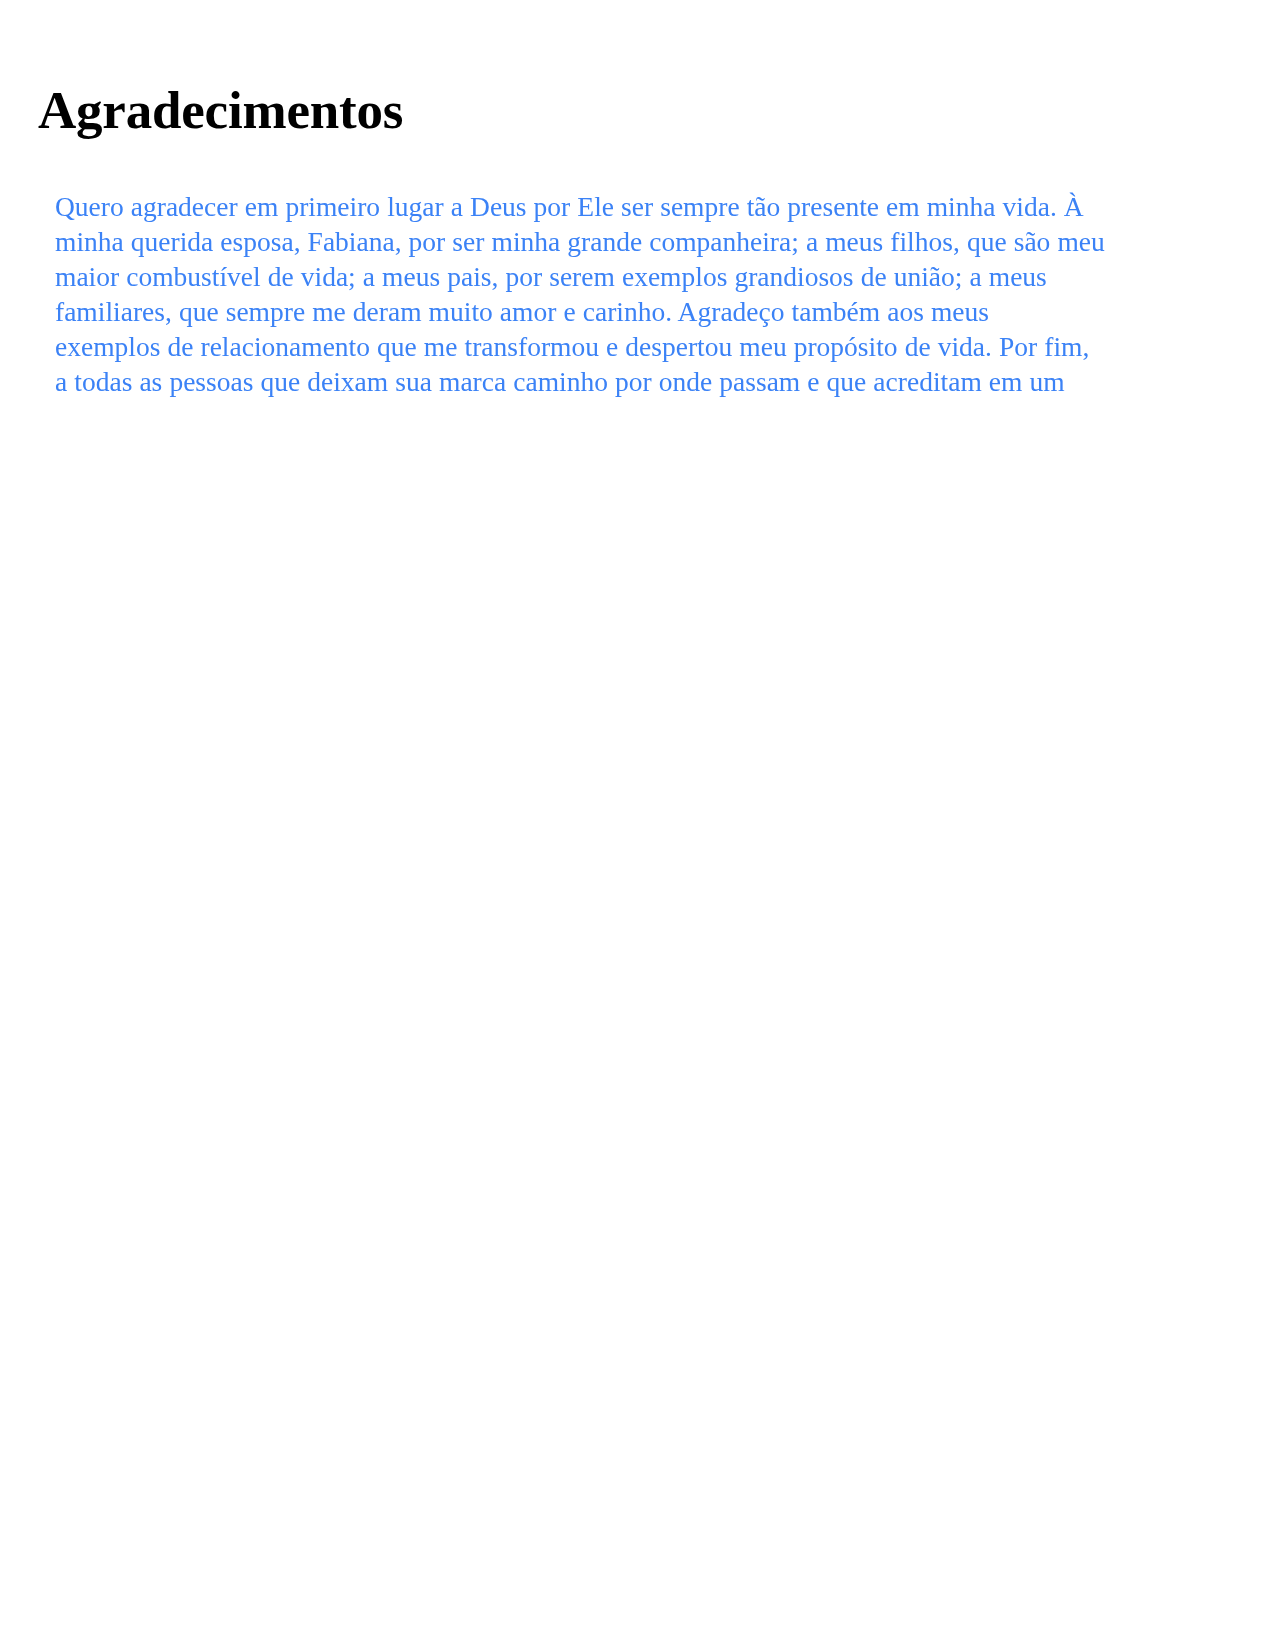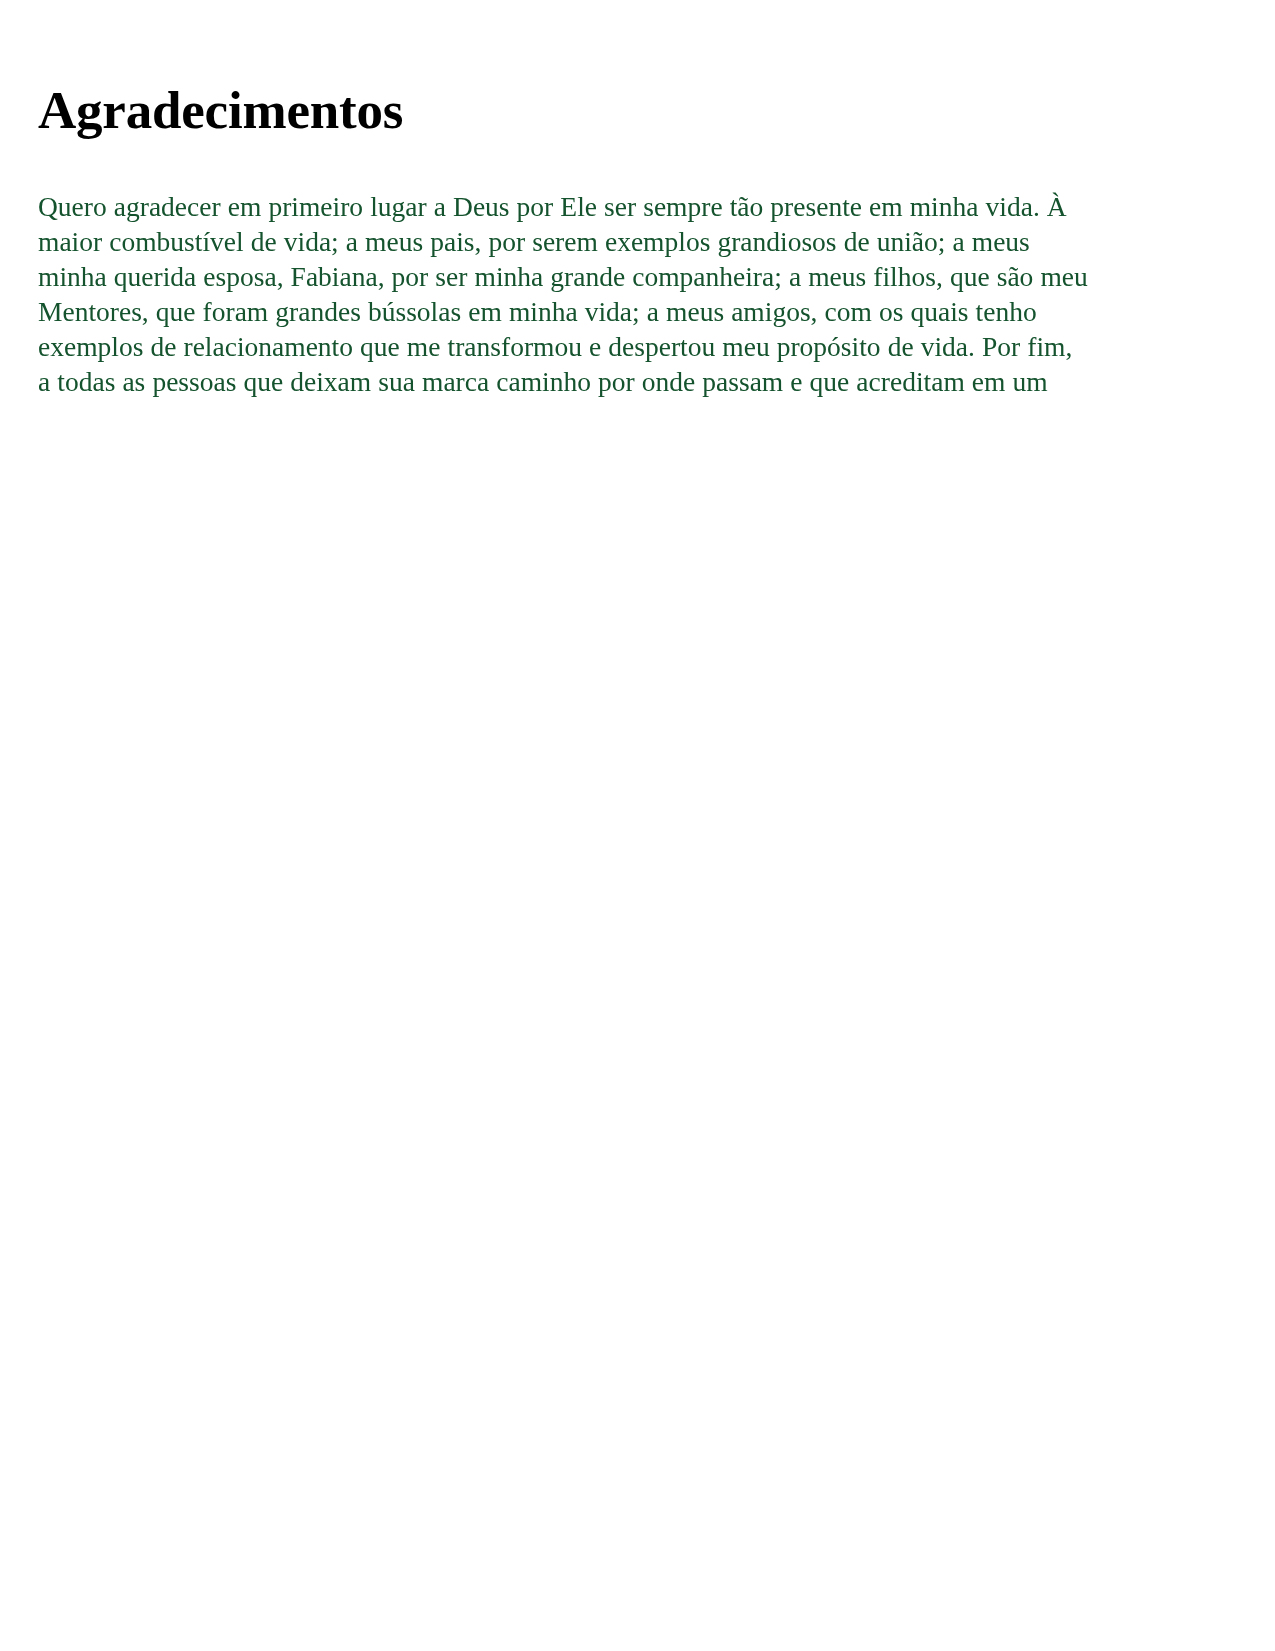--- a/index.html
+++ b/index.html
@@ -41,28 +41,28 @@
     margin: 0;
     padding: 0;
     position: absolute;
     left: 0;
     top: 84px;
     white-space: nowrap;
   }
 
   .doc-paragraph {
     position: absolute;
-    left: 0;
+    left: 17px;
     top: 189px;
     width: 1194px;
     font-family: "Liberation Serif", "DejaVu Serif", serif;
     font-weight: 400;
     font-size: 27.5px;
     line-height: 35px;
-    color: #14532d;
+    color: #3b82f6;
     text-align: left;
     margin: 0;
     padding: 0;
     hyphens: none;
     word-spacing: 0.2px;
   }
 
   
   .doc-paragraph .ln {
     display: block;
@@ -72,21 +72,21 @@
 </head>
 <body style="background: rgb(255, 255, 255);">
 
 <div class="page" style="background: rgb(255, 255, 255); color: rgb(0, 0, 0);">
   <div class="content">
 
     <h1 class="doc-heading">Agradecimentos</h1>
 
     <p class="doc-paragraph">
       <span class="ln">Quero agradecer em primeiro lugar a Deus por Ele ser sempre tão presente em minha vida. À</span>
+        <span class="ln">minha querida esposa, Fabiana, por ser minha grande companheira; a meus filhos, que são meu</span>
         <span class="ln">maior combustível de vida; a meus pais, por serem exemplos grandiosos de união; a meus</span>
-        <span class="ln">minha querida esposa, Fabiana, por ser minha grande companheira; a meus filhos, que são meu</span>
-        <span class="ln">Mentores, que foram grandes bússolas em minha vida; a meus amigos, com os quais tenho</span>
+        <span class="ln">familiares, que sempre me deram muito amor e carinho. Agradeço também aos meus</span>
         <span class="ln">exemplos de relacionamento que me transformou e despertou meu propósito de vida. Por fim,</span>
         <span class="ln">a todas as pessoas que deixam sua marca caminho por onde passam e que acreditam em um</span>
     </p>
 
   </div>
 </div>
 
 </body></html>

